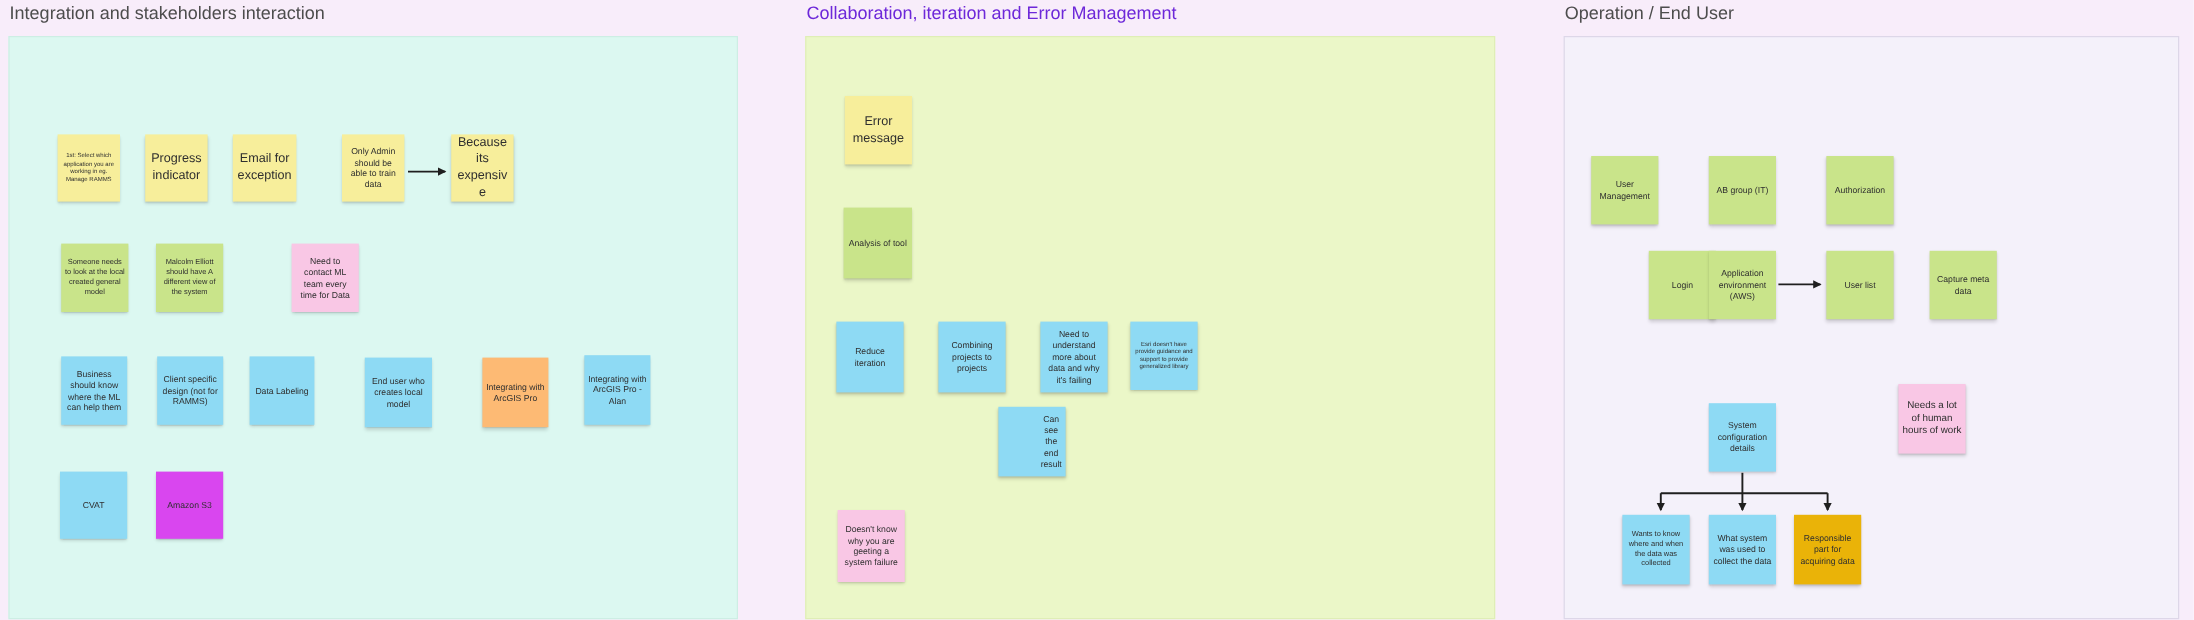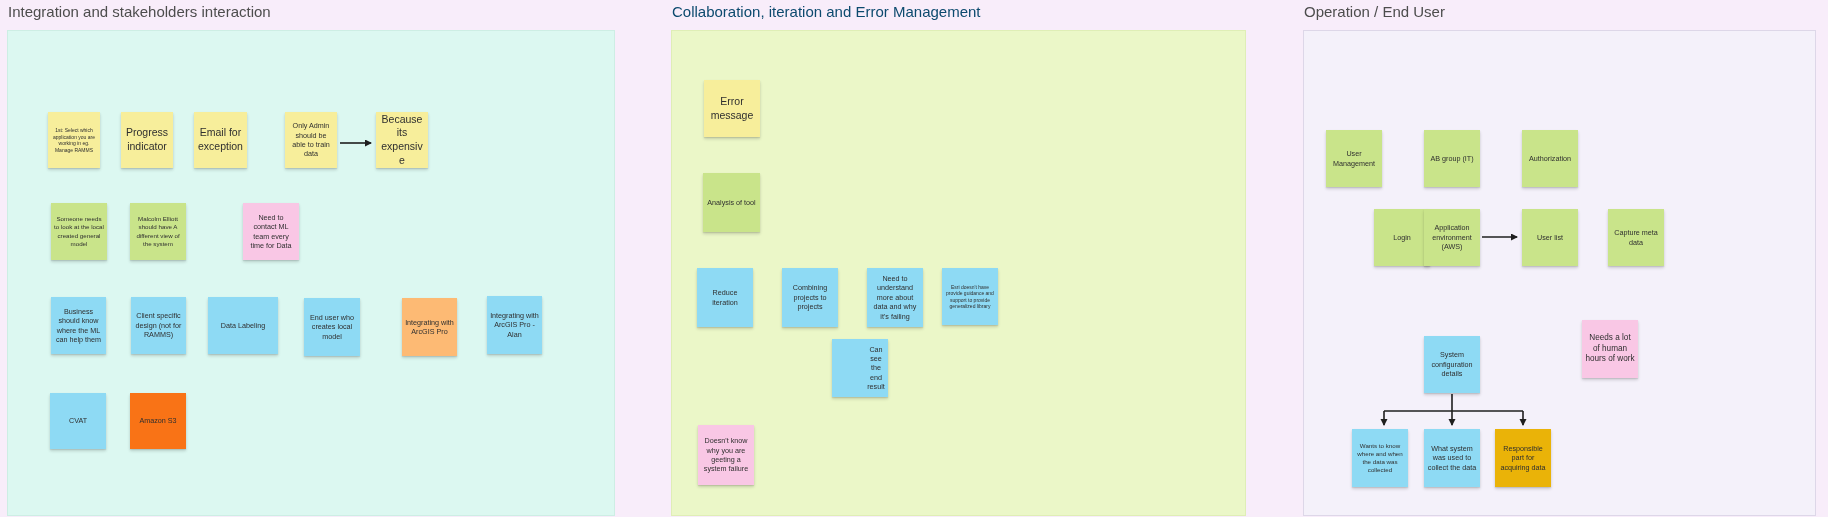--- a/index.html
+++ b/index.html
@@ -26,21 +26,21 @@
 <body>
 
 <div id="board" style="width: 1828px; height: 517px; background: rgb(248, 237, 250);">
 
   <section class="panel" style="left: 7px;">
     <h2 class="panel-title" style="color: rgb(77, 77, 77);">Integration and stakeholders interaction</h2>
     <div class="panel-body" style="width: 608px; height: 486px; background: rgb(220, 248, 241); border-color: rgb(205, 238, 228);"></div>
   </section>
 
   <section class="panel" style="left: 671px;">
-    <h2 class="panel-title" style="color: #0c4a6e;">Collaboration, iteration and Error Management</h2>
+    <h2 class="panel-title" style="color: #6d28d9;">Collaboration, iteration and Error Management</h2>
     <div class="panel-body" style="width: 575px; height: 486px; background: rgb(235, 247, 200); border-color: rgb(223, 238, 182);"></div>
   </section>
 
   <section class="panel" style="left: 1303px;">
     <h2 class="panel-title" style="color: rgb(77, 77, 77);">Operation / End User</h2>
     <div class="panel-body" style="width: 513px; height: 486px; background: rgb(244, 241, 250); border-color: rgb(221, 215, 232);"></div>
   </section>
 
   <svg id="connectors" width="1828" height="517">
     <defs>
@@ -64,26 +64,26 @@
       <div class="note size-xs" style="left: 48px; top: 112px; width: 52px; height: 56px; background: rgb(247, 238, 155); color: rgb(47, 47, 47);">1st: Select which application you are working in eg. Manage RAMMS</div>
       <div class="note size-lg" style="left: 121px; top: 112px; width: 52px; height: 56px; background: rgb(247, 238, 155); color: rgb(47, 47, 47);">Progress indicator</div>
       <div class="note size-lg" style="left: 194px; top: 112px; width: 53px; height: 56px; background: rgb(247, 238, 155); color: rgb(47, 47, 47);">Email for exception</div>
       <div class="note size-md" style="left: 285px; top: 112px; width: 52px; height: 56px; background: rgb(247, 238, 155); color: rgb(47, 47, 47);">Only Admin should be able to train data</div>
       <div class="note size-lg" style="left: 376px; top: 112px; width: 52px; height: 56px; background: rgb(247, 238, 155); color: rgb(47, 47, 47);">Because its expensive</div>
       <div class="note size-sm" style="left: 51px; top: 203px; width: 56px; height: 57px; background: rgb(201, 228, 138); color: rgb(47, 47, 47);">Someone needs to look at the local created general model</div>
       <div class="note size-sm" style="left: 130px; top: 203px; width: 56px; height: 57px; background: rgb(201, 228, 138); color: rgb(47, 47, 47);">Malcolm Elliott should have A different view of the system</div>
       <div class="note size-md" style="left: 243px; top: 203px; width: 56px; height: 57px; background: rgb(249, 199, 229); color: rgb(47, 47, 47);">Need to contact ML team every time for Data</div>
       <div class="note size-md" style="left: 51px; top: 297px; width: 55px; height: 57px; background: rgb(142, 218, 244); color: rgb(47, 47, 47);">Business should know where the ML can help them</div>
       <div class="note size-md" style="left: 131px; top: 297px; width: 55px; height: 57px; background: rgb(142, 218, 244); color: rgb(47, 47, 47);">Client specific design (not for RAMMS)</div>
-      <div class="note size-md" style="left: 208px; top: 297px; width: 70px; height: 57px; background: rgb(142, 218, 244); color: rgb(47, 47, 47);">Data Labeling</div>
+      <div class="note size-md" style="left: 208px; top: 297px; width: 54px; height: 57px; background: rgb(142, 218, 244); color: rgb(47, 47, 47);">Data Labeling</div>
       <div class="note size-md" style="left: 304px; top: 298px; width: 56px; height: 58px; background: rgb(142, 218, 244); color: rgb(47, 47, 47);">End user who creates local model</div>
       <div class="note size-md" style="left: 402px; top: 298px; width: 55px; height: 58px; background: #fdba74; color: rgb(47, 47, 47);">Integrating with ArcGIS Pro</div>
       <div class="note size-md" style="left: 487px; top: 296px; width: 55px; height: 58px; background: rgb(142, 218, 244); color: rgb(47, 47, 47);">Integrating with ArcGIS Pro -Alan</div>
       <div class="note size-md" style="left: 50px; top: 393px; width: 56px; height: 56px; background: rgb(142, 218, 244); color: rgb(47, 47, 47);">CVAT</div>
-      <div class="note size-md" style="left: 130px; top: 393px; width: 56px; height: 56px; background: #f97316; color: rgb(47, 47, 47);">Amazon S3</div>
+      <div class="note size-md" style="left: 130px; top: 393px; width: 56px; height: 56px; background: #d946ef; color: rgb(47, 47, 47);">Amazon S3</div>
       <div class="note size-lg" style="left: 704px; top: 80px; width: 56px; height: 57px; background: rgb(247, 238, 155); color: rgb(47, 47, 47);">Error message</div>
       <div class="note size-md" style="left: 703px; top: 173px; width: 57px; height: 59px; background: rgb(201, 228, 138); color: rgb(47, 47, 47);">Analysis of tool</div>
       <div class="note size-md" style="left: 697px; top: 268px; width: 56px; height: 59px; background: rgb(142, 218, 244); color: rgb(47, 47, 47);">Reduce iteration</div>
       <div class="note size-md" style="left: 782px; top: 268px; width: 56px; height: 59px; background: rgb(142, 218, 244); color: rgb(47, 47, 47);">Combining projects to projects</div>
       <div class="note size-md" style="left: 867px; top: 268px; width: 56px; height: 59px; background: rgb(142, 218, 244); color: rgb(47, 47, 47);">Need to understand more about data and why it's failing</div>
       <div class="note size-xs" style="left: 942px; top: 268px; width: 56px; height: 57px; background: rgb(142, 218, 244); color: rgb(47, 47, 47);">Esri doesn't have provide guidance and support to provide generalized library</div>
       <div class="note size-md" style="left: 832px; top: 339px; width: 56px; height: 58px; background: rgb(142, 218, 244); color: rgb(47, 47, 47); padding-left: 35px;">Can see the end result</div>
       <div class="note size-md" style="left: 698px; top: 425px; width: 56px; height: 60px; background: rgb(249, 199, 229); color: rgb(47, 47, 47);">Doesn't know why you are geeting a system failure</div>
       <div class="note size-md" style="left: 1326px; top: 130px; width: 56px; height: 57px; background: rgb(201, 228, 138); color: rgb(47, 47, 47);">User Management</div>
       <div class="note size-md" style="left: 1424px; top: 130px; width: 56px; height: 57px; background: rgb(201, 228, 138); color: rgb(47, 47, 47);">AB group (IT)</div>

